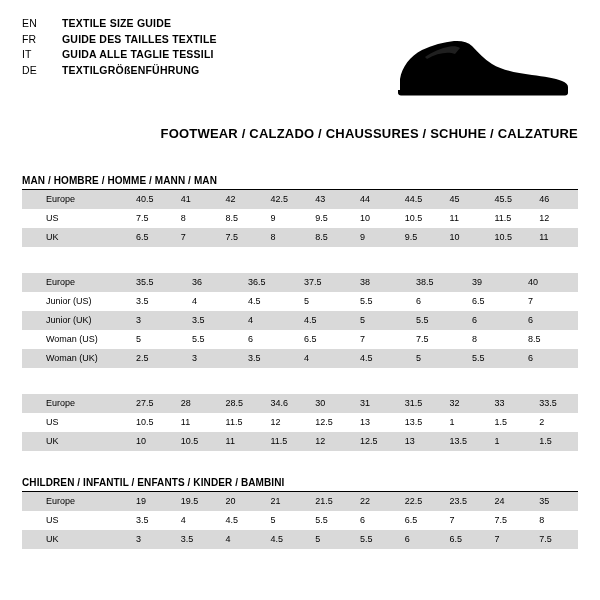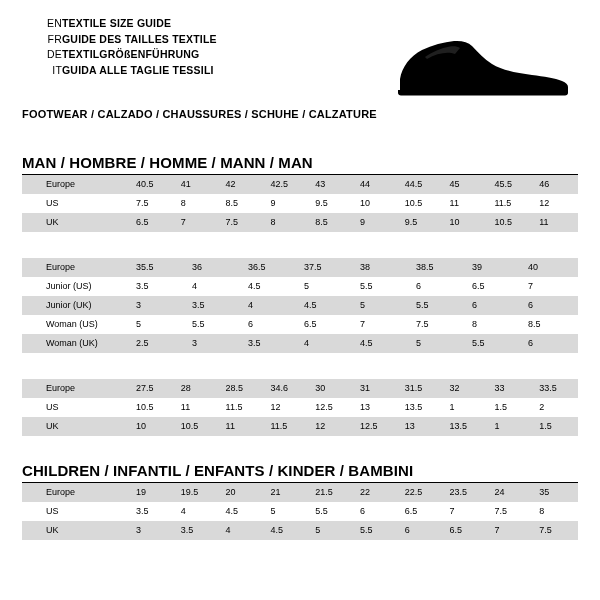--- a/index.html
+++ b/index.html
@@ -33,49 +33,50 @@
   .lang-table td {
     font-size: 10.5px;
     line-height: 15.5px;
     padding: 0;
     vertical-align: top;
     letter-spacing: 0.2px;
   }
   .lang-code {
     width: 40px;
     font-weight: normal;
-    text-align: right;
   }
   .lang-title {
     font-weight: bold;
   }
 
   .shoe-art {
     position: absolute;
     right: 6px;
     top: 16px;
     width: 180px;
     height: 66px;
   }
 
   .section-title {
-    font-size: 11px;
+    font-size: 13px;
     font-weight: bold;
     letter-spacing: 0.2px;
+    margin-top: 18px;
+    text-align: right;
   }
 
   
   .group {
     margin-top: 26px;
   }
   .group.first {
     margin-top: 34px;
   }
   .group-title {
-    font-size: 15px;
+    font-size: 10px;
     font-weight: bold;
     letter-spacing: 0.1px;
     padding-bottom: 3px;
     border-bottom: 1px solid #000000;
   }
   table.sizes {
     width: 100%;
     border-collapse: collapse;
     table-layout: fixed;
     margin-top: 0;
@@ -105,26 +106,26 @@
       <tbody>
         <tr>
           <td class="lang-code">EN</td>
           <td class="lang-title">TEXTILE SIZE GUIDE</td>
         </tr>
         <tr>
           <td class="lang-code">FR</td>
           <td class="lang-title">GUIDE DES TAILLES TEXTILE</td>
         </tr>
         <tr>
+          <td class="lang-code">IT</td>
+          <td class="lang-title">GUIDA ALLE TAGLIE TESSILI</td>
+        </tr>
+        <tr>
           <td class="lang-code">DE</td>
           <td class="lang-title">TEXTILGRÖßENFÜHRUNG</td>
-        </tr>
-        <tr>
-          <td class="lang-code">IT</td>
-          <td class="lang-title">GUIDA ALLE TAGLIE TESSILI</td>
         </tr>
       </tbody>
     </table>
 
     <svg class="shoe-art" viewBox="0 0 180 66" aria-hidden="true">
       <path fill="#000000" d="M8 47 C10 35 18 24 30 18 C40 13 52 10 62 9 C70 8.5 76 10 80 14 C86 20 92 27 100 32 C110 38 124 41 140 43 C152 44.5 163 46 170 49 C174 50.7 176 52.6 176 55 L176 58 L8 58 Z"></path>
       <path fill="#000000" d="M6 58 L176 58 L176 61 C176 62.4 174.7 63.5 173 63.5 L9 63.5 C7.3 63.5 6 62.4 6 61 Z"></path>
       <path fill="#ffffff" d="M33 25 C40 20 49 16 58 14.5 C62 13.9 65.5 14.3 68 16 L63 22 C56 19.5 45 21 35 27 Z" opacity="0.12"></path>
     </svg>
   </div>

